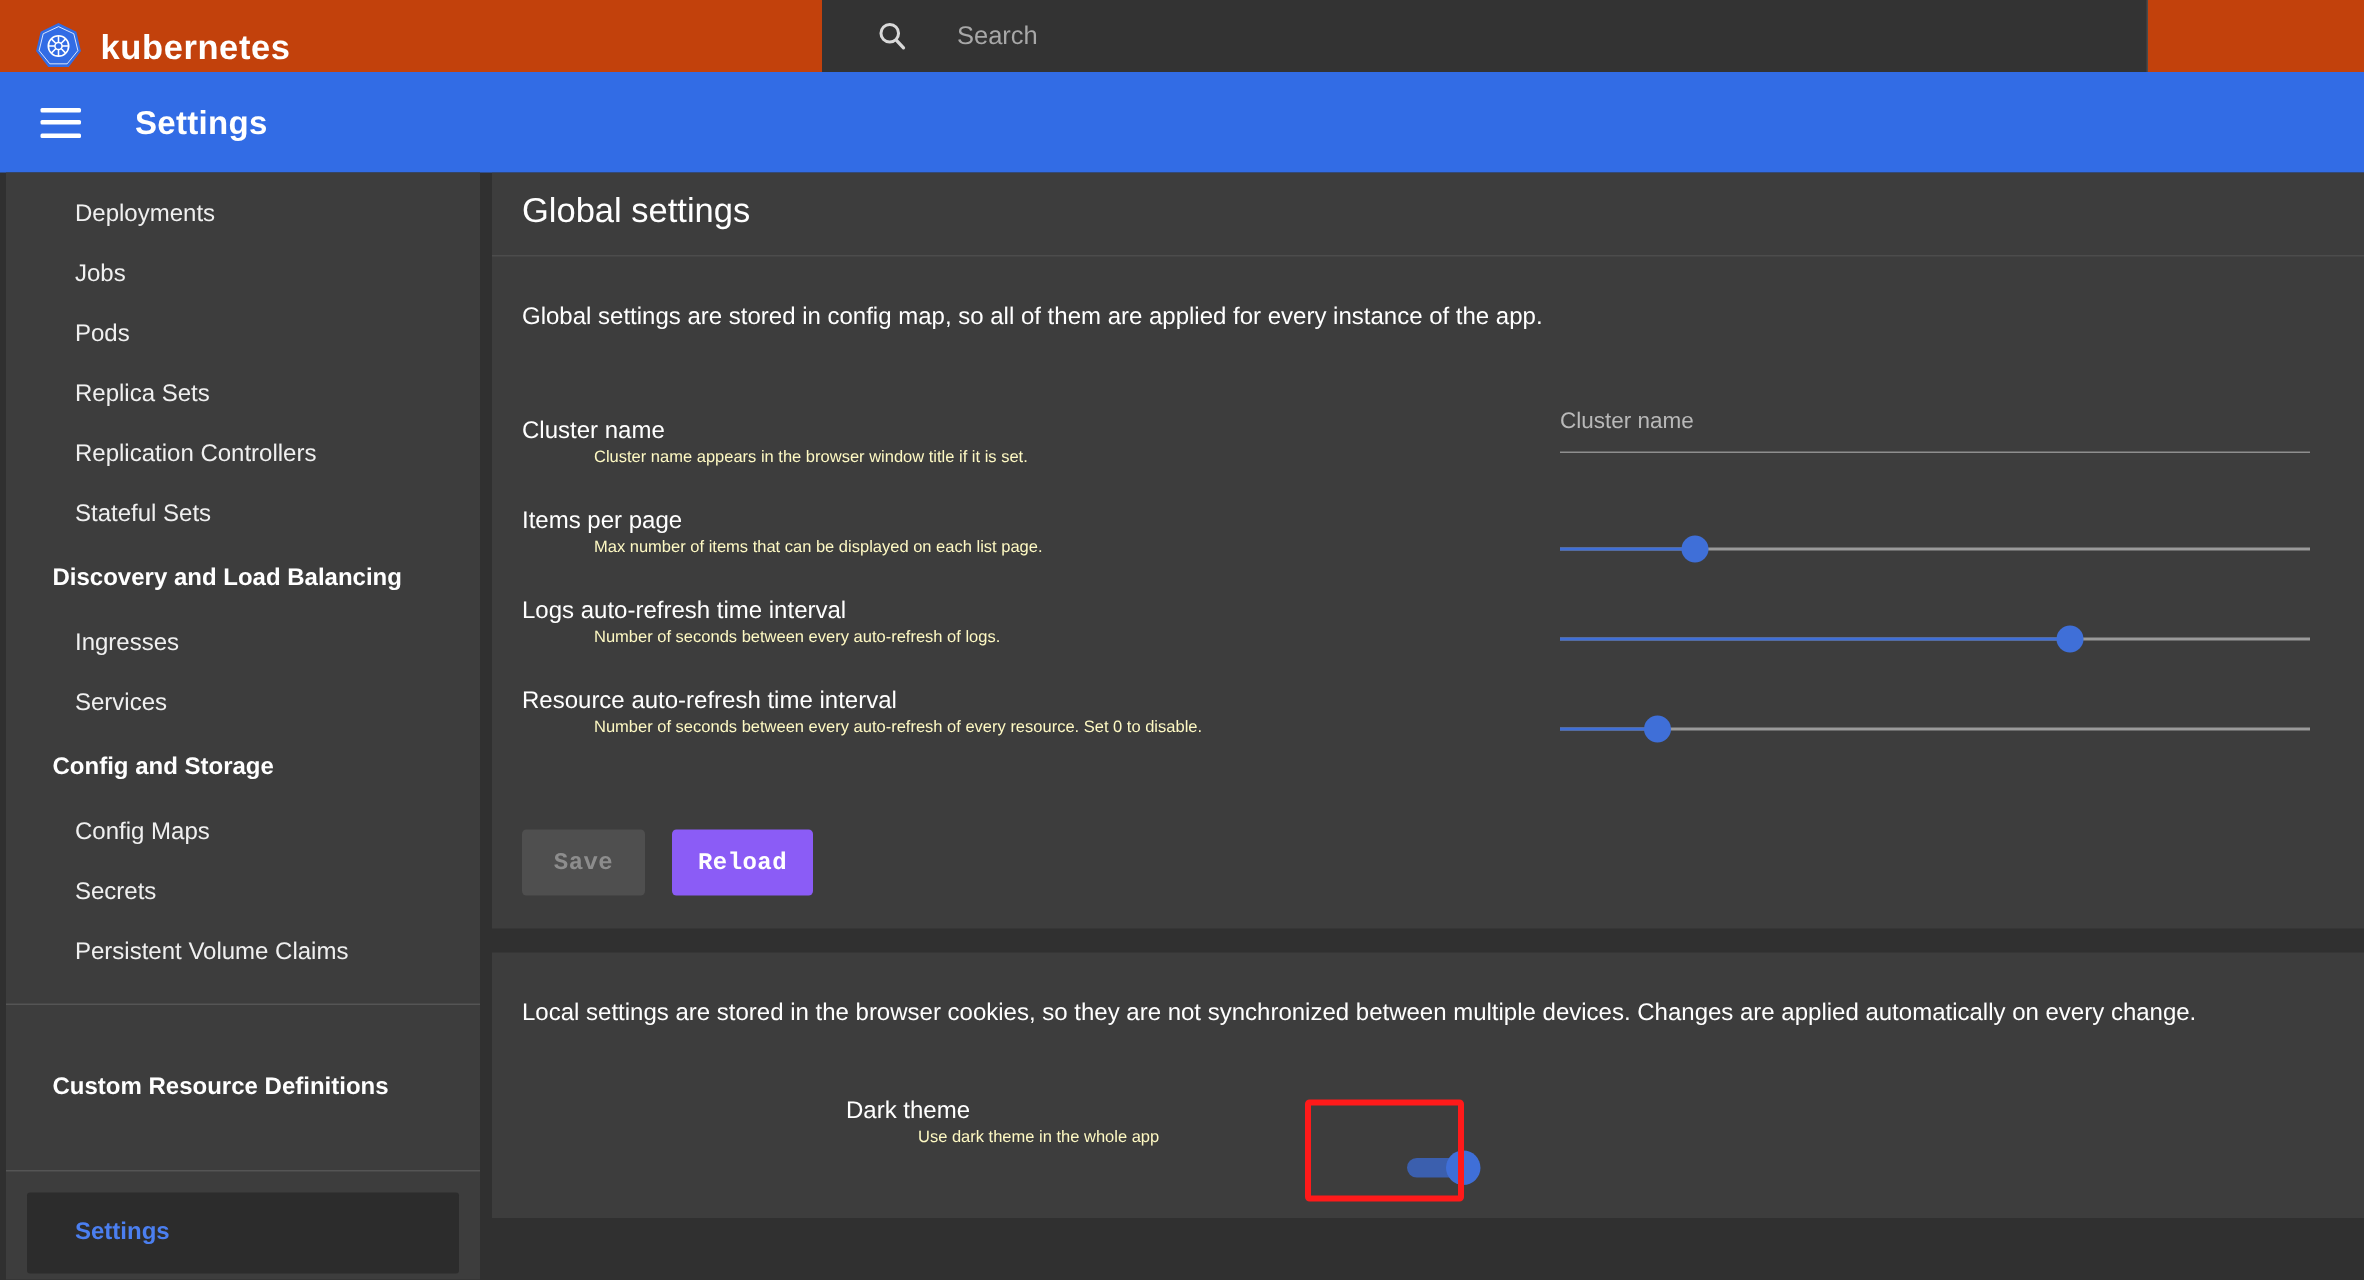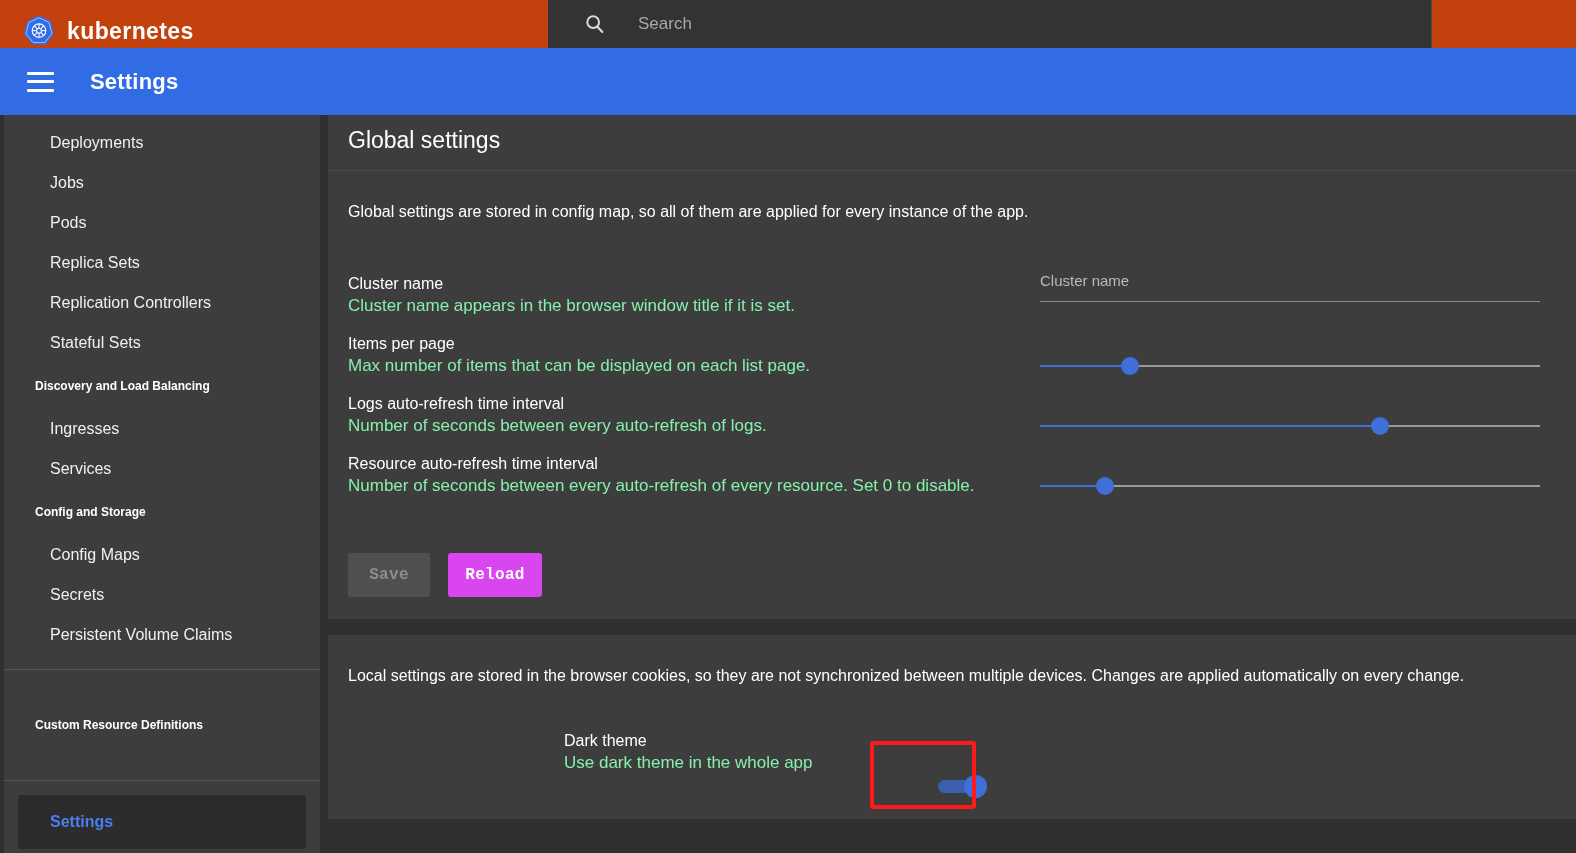--- a/index.html
+++ b/index.html
@@ -64,21 +64,21 @@
     background: #3d3d3d;
     overflow: hidden;
   }
   .nav-item {
     height: 40px; display: flex; align-items: center;
     padding-left: 46px; color: #f0f0f0; font-size: 16px;
     cursor: pointer;
   }
   .nav-header {
     height: 46px; display: flex; align-items: center;
-    padding-left: 31px; color: #ffffff; font-size: 12px;
+    padding-left: 31px; color: #ffffff; font-size: 16px;
     font-weight: bold; cursor: pointer;
   }
   .nav-divider { height: 1px; background: #555555; margin: 14px 0; }
   .nav-item.selected {
     background: #2c2c2c; color: #4b7ff0; font-weight: bold;
     height: 54px; margin: 0 14px; padding-left: 32px;
     border-radius: 2px;
   }
   .spacer-sm { height: 8px; }
   .spacer-md { height: 18px; }
@@ -102,21 +102,21 @@
   .card-body { padding: 30px 36px 22px 20px; }
   .card-intro { color: #ffffff; font-size: 16px; line-height: 1.4; }
 
   .settings-rows { margin-top: 42px; }
   .srow {
     display: flex; align-items: center;
     min-height: 60px;
   }
   .srow-labels { width: 760px; }
   .srow-label { color: #ffffff; font-size: 16px; line-height: 1.35; }
-  .srow-desc { color: #86efac; font-size: 17px; line-height: 1.4; }
+  .srow-desc { color: #fef9c3; font-size: 11px; line-height: 1.4; margin-left: 48px; }
   .srow-control { flex: 1; position: relative; padding-left: 20px; }
 
   .text-field { width: 500px; padding-top: 2px; }
   .text-field .tf-label { color: #b9b9b9; font-size: 15px; }
   .tf-line { height: 1px; background: #8e8e8e; margin-top: 12px; width: 500px; }
   .tf-input {
     background: transparent; border: none; outline: none;
     color: #ffffff; font-size: 15px; width: 500px; height: 18px;
     font-family: "Liberation Sans", sans-serif;
   }
@@ -143,21 +143,21 @@
   
   .btn-row { margin-top: 48px; display: flex; gap: 18px; }
   .btn {
     border: none; border-radius: 3px;
     font-size: 16px; font-weight: bold;
     font-family: Liberation Mono, monospace;
     padding: 13px 0; width: 82px; text-align: center;
     letter-spacing: 0.3px;
   }
   .btn-disabled { background: #4f4f4f; color: #8d8d8d; cursor: default; }
-  .btn-primary { background: #d946ef; color: #ffffff; cursor: pointer; width: 94px; }
+  .btn-primary { background: #8b5cf6; color: #ffffff; cursor: pointer; width: 94px; }
 
   
   .toggle-wrap { position: relative; padding-left: 20px; }
   .toggle {
     position: relative; width: 52px; height: 22px; cursor: pointer;
   }
   .toggle .bar {
     position: absolute; top: 5px; left: 0; width: 42px; height: 13px;
     border-radius: 7px; background: #3b5fae;
   }

